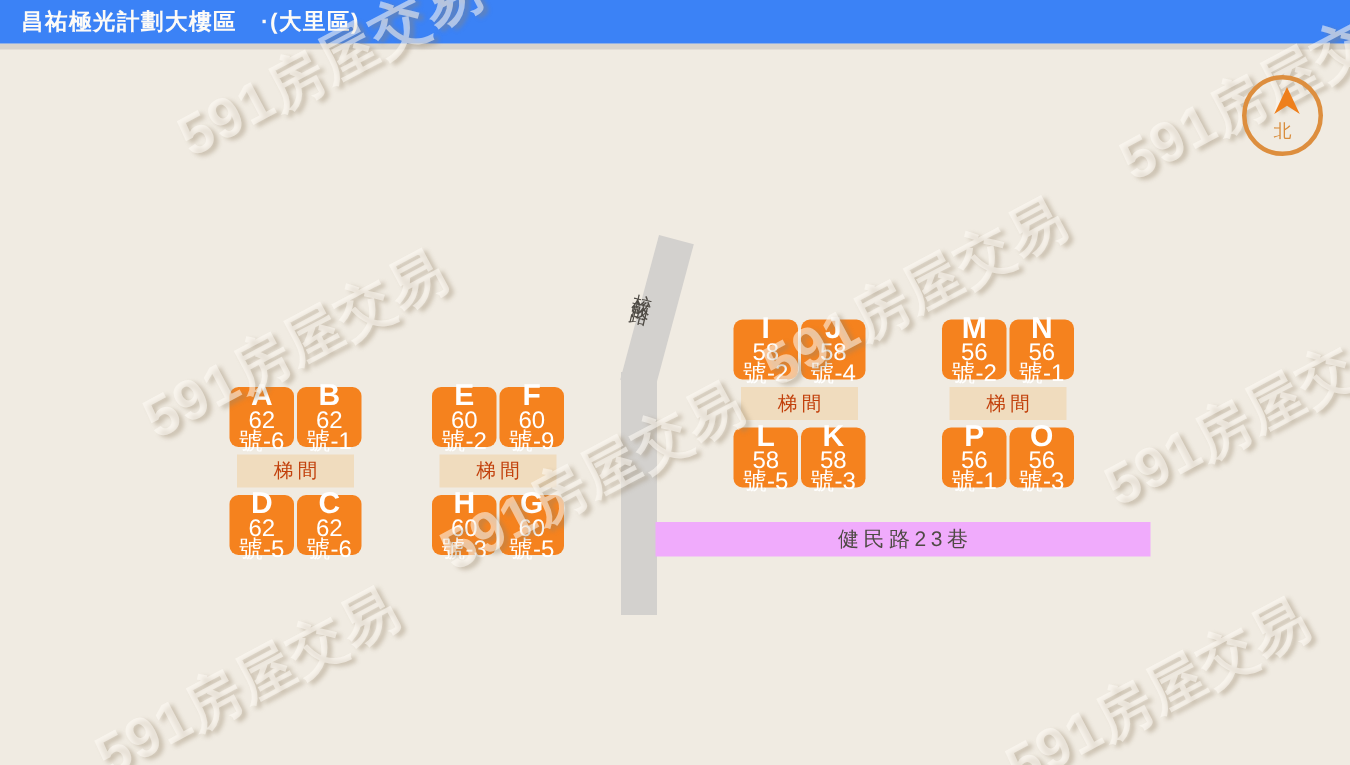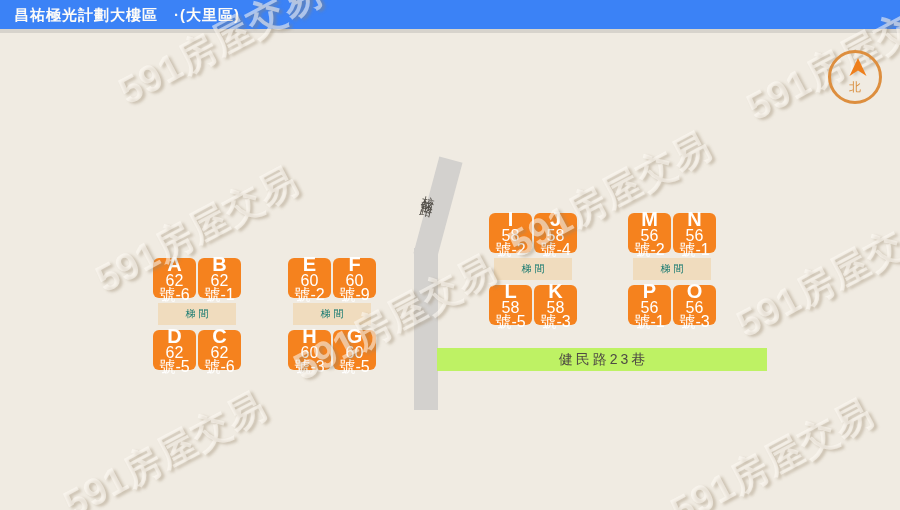--- a/index.html
+++ b/index.html
@@ -10,33 +10,33 @@
   .header{ position:absolute; left:0; top:0; width:900px; height:29px; background:#3b82f6; z-index:4; }
   .header .title{ position:absolute; left:14px; top:0; line-height:29px; font-size:15px; font-weight:bold; color:#FDFBF7; letter-spacing:1px; }
   .header .brand{ position:absolute; right:10px; top:0; line-height:29px; font-size:12px; color:#FBF8F2; font-family:"Liberation Serif","DejaVu Serif",serif; }
   .header .brand span{ margin-left:5px; }
   .header-edge{ position:absolute; left:0; top:29px; width:900px; height:4px; background:#D7D3CC; z-index:3; }
 
   
   .road{ position:absolute; background:#D3D1CE; z-index:1; }
   .road-slant{ left:426px; top:158px; width:24px; height:100px; transform:rotate(15deg); }
   .road-v{ left:414px; top:248px; width:24px; height:162px; }
-  .road-h{ left:437px; top:348px; width:330px; height:23px; background:#bef264; display:flex; align-items:center; justify-content:center; }
+  .road-h{ left:437px; top:348px; width:330px; height:23px; background:#f0abfc; display:flex; align-items:center; justify-content:center; }
   .road-h .rname{ font-size:14px; color:#4E4A44; letter-spacing:3px; text-indent:3px; }
   .road-v-label{ position:absolute; left:421px; top:186px; z-index:2; writing-mode:vertical-rl; text-orientation:upright; font-size:13px; color:#4E4A44; letter-spacing:4px; transform:rotate(13deg); }
 
   
   .group{ position:absolute; width:88px; z-index:2; }
   .g1{ left:153px; top:258px; } .g2{ left:288px; top:258px; }
   .g3{ left:489px; top:213px; } .g4{ left:628px; top:213px; }
   .brow{ display:grid; grid-template-columns:43px 43px; gap:2px; }
   .block{ width:43px; height:40px; background:#F5821E; border-radius:6px; color:#FFFFFF; text-align:center; display:flex; flex-direction:column; justify-content:center; cursor:pointer; }
   .block .letter{ font-size:20px; font-weight:bold; line-height:20px; }
   .block .unit{ font-size:16px; line-height:14px; }
-  .stair{ margin:5px auto; width:78px; height:22px; background:#F0DCBE; color:#0f766e; font-size:10px; letter-spacing:3px; text-indent:3px; display:flex; align-items:center; justify-content:center; }
+  .stair{ margin:5px auto; width:78px; height:22px; background:#F0DCBE; color:#c2410c; font-size:13px; letter-spacing:3px; text-indent:3px; display:flex; align-items:center; justify-content:center; }
 
   
   .compass{ position:absolute; left:828px; top:50px; width:54px; height:54px; border:3px solid #DD8E3E; border-radius:50%; z-index:6; }
   .compass svg{ position:absolute; left:0; top:0; }
   .compass .north{ position:absolute; left:0; bottom:5px; width:100%; text-align:center; font-size:12px; color:#D98D3C; }
 
   
   .wm{ position:absolute; z-index:5; font-size:38px; font-weight:bold; letter-spacing:1px; white-space:nowrap;
        color:rgba(255,252,245,0.55); text-shadow:2px 3px 3px rgba(150,132,105,0.40);
        transform:translate(-50%,-50%) rotate(-28deg); pointer-events:none; }

